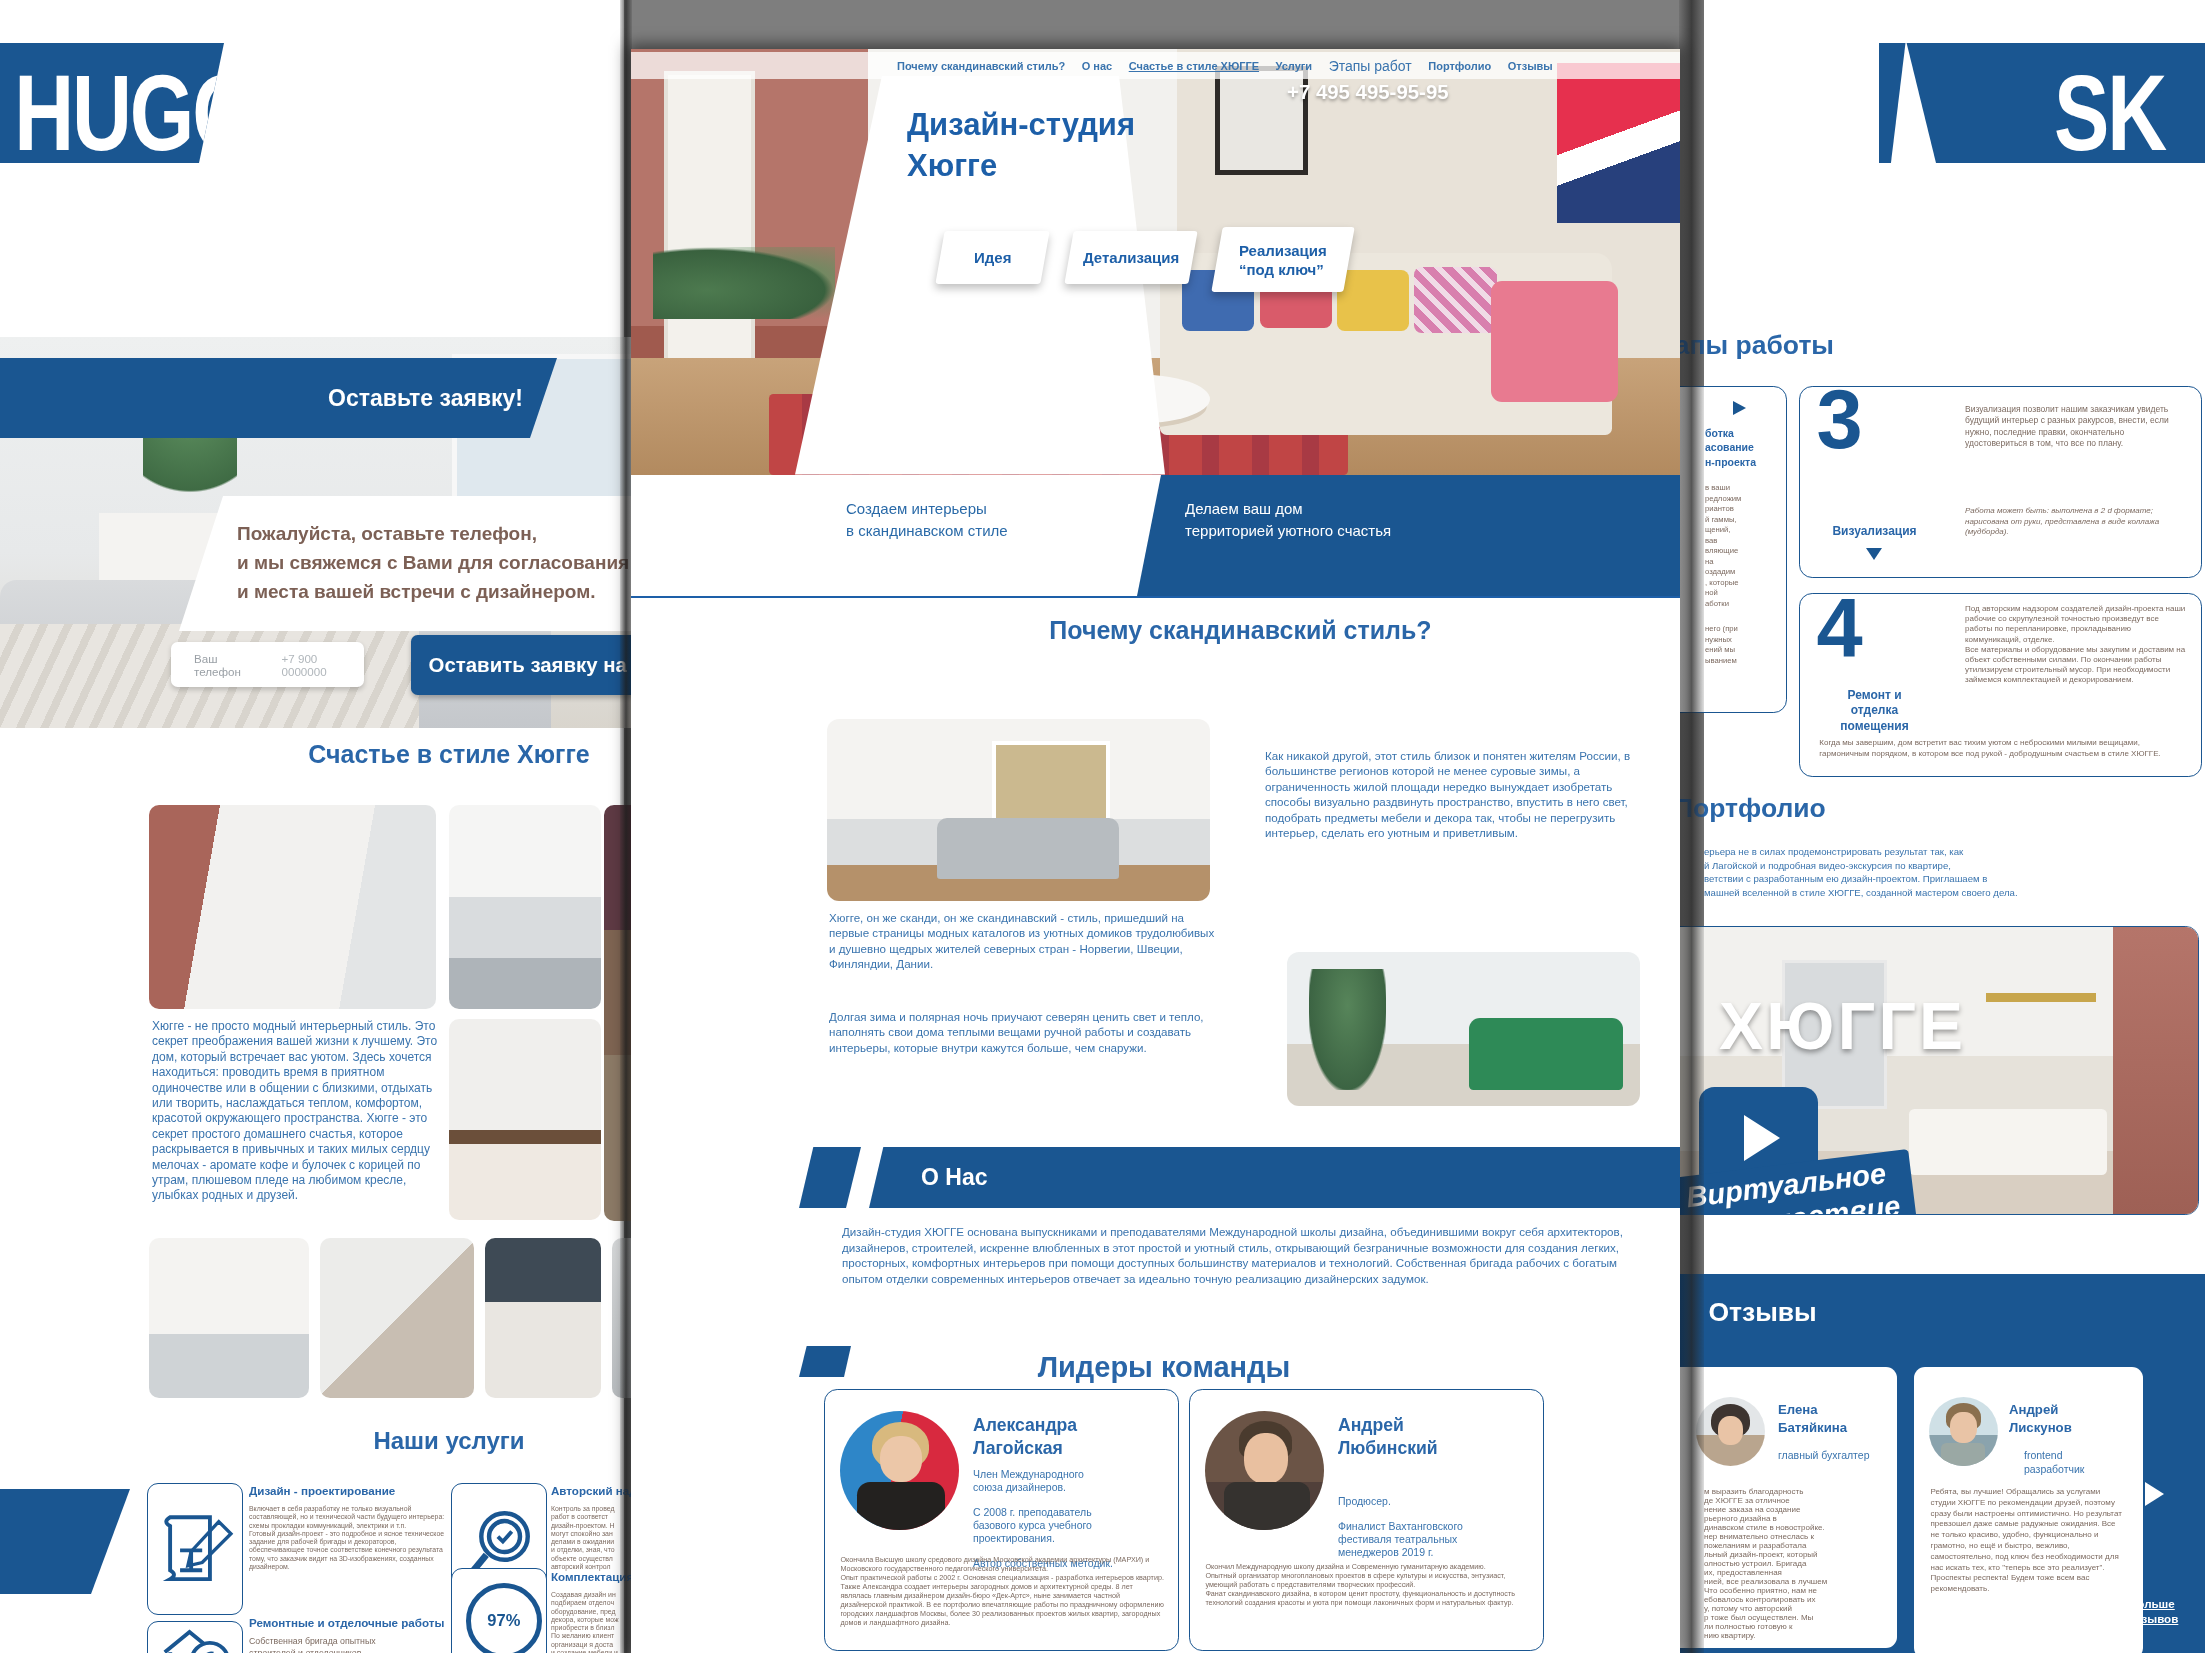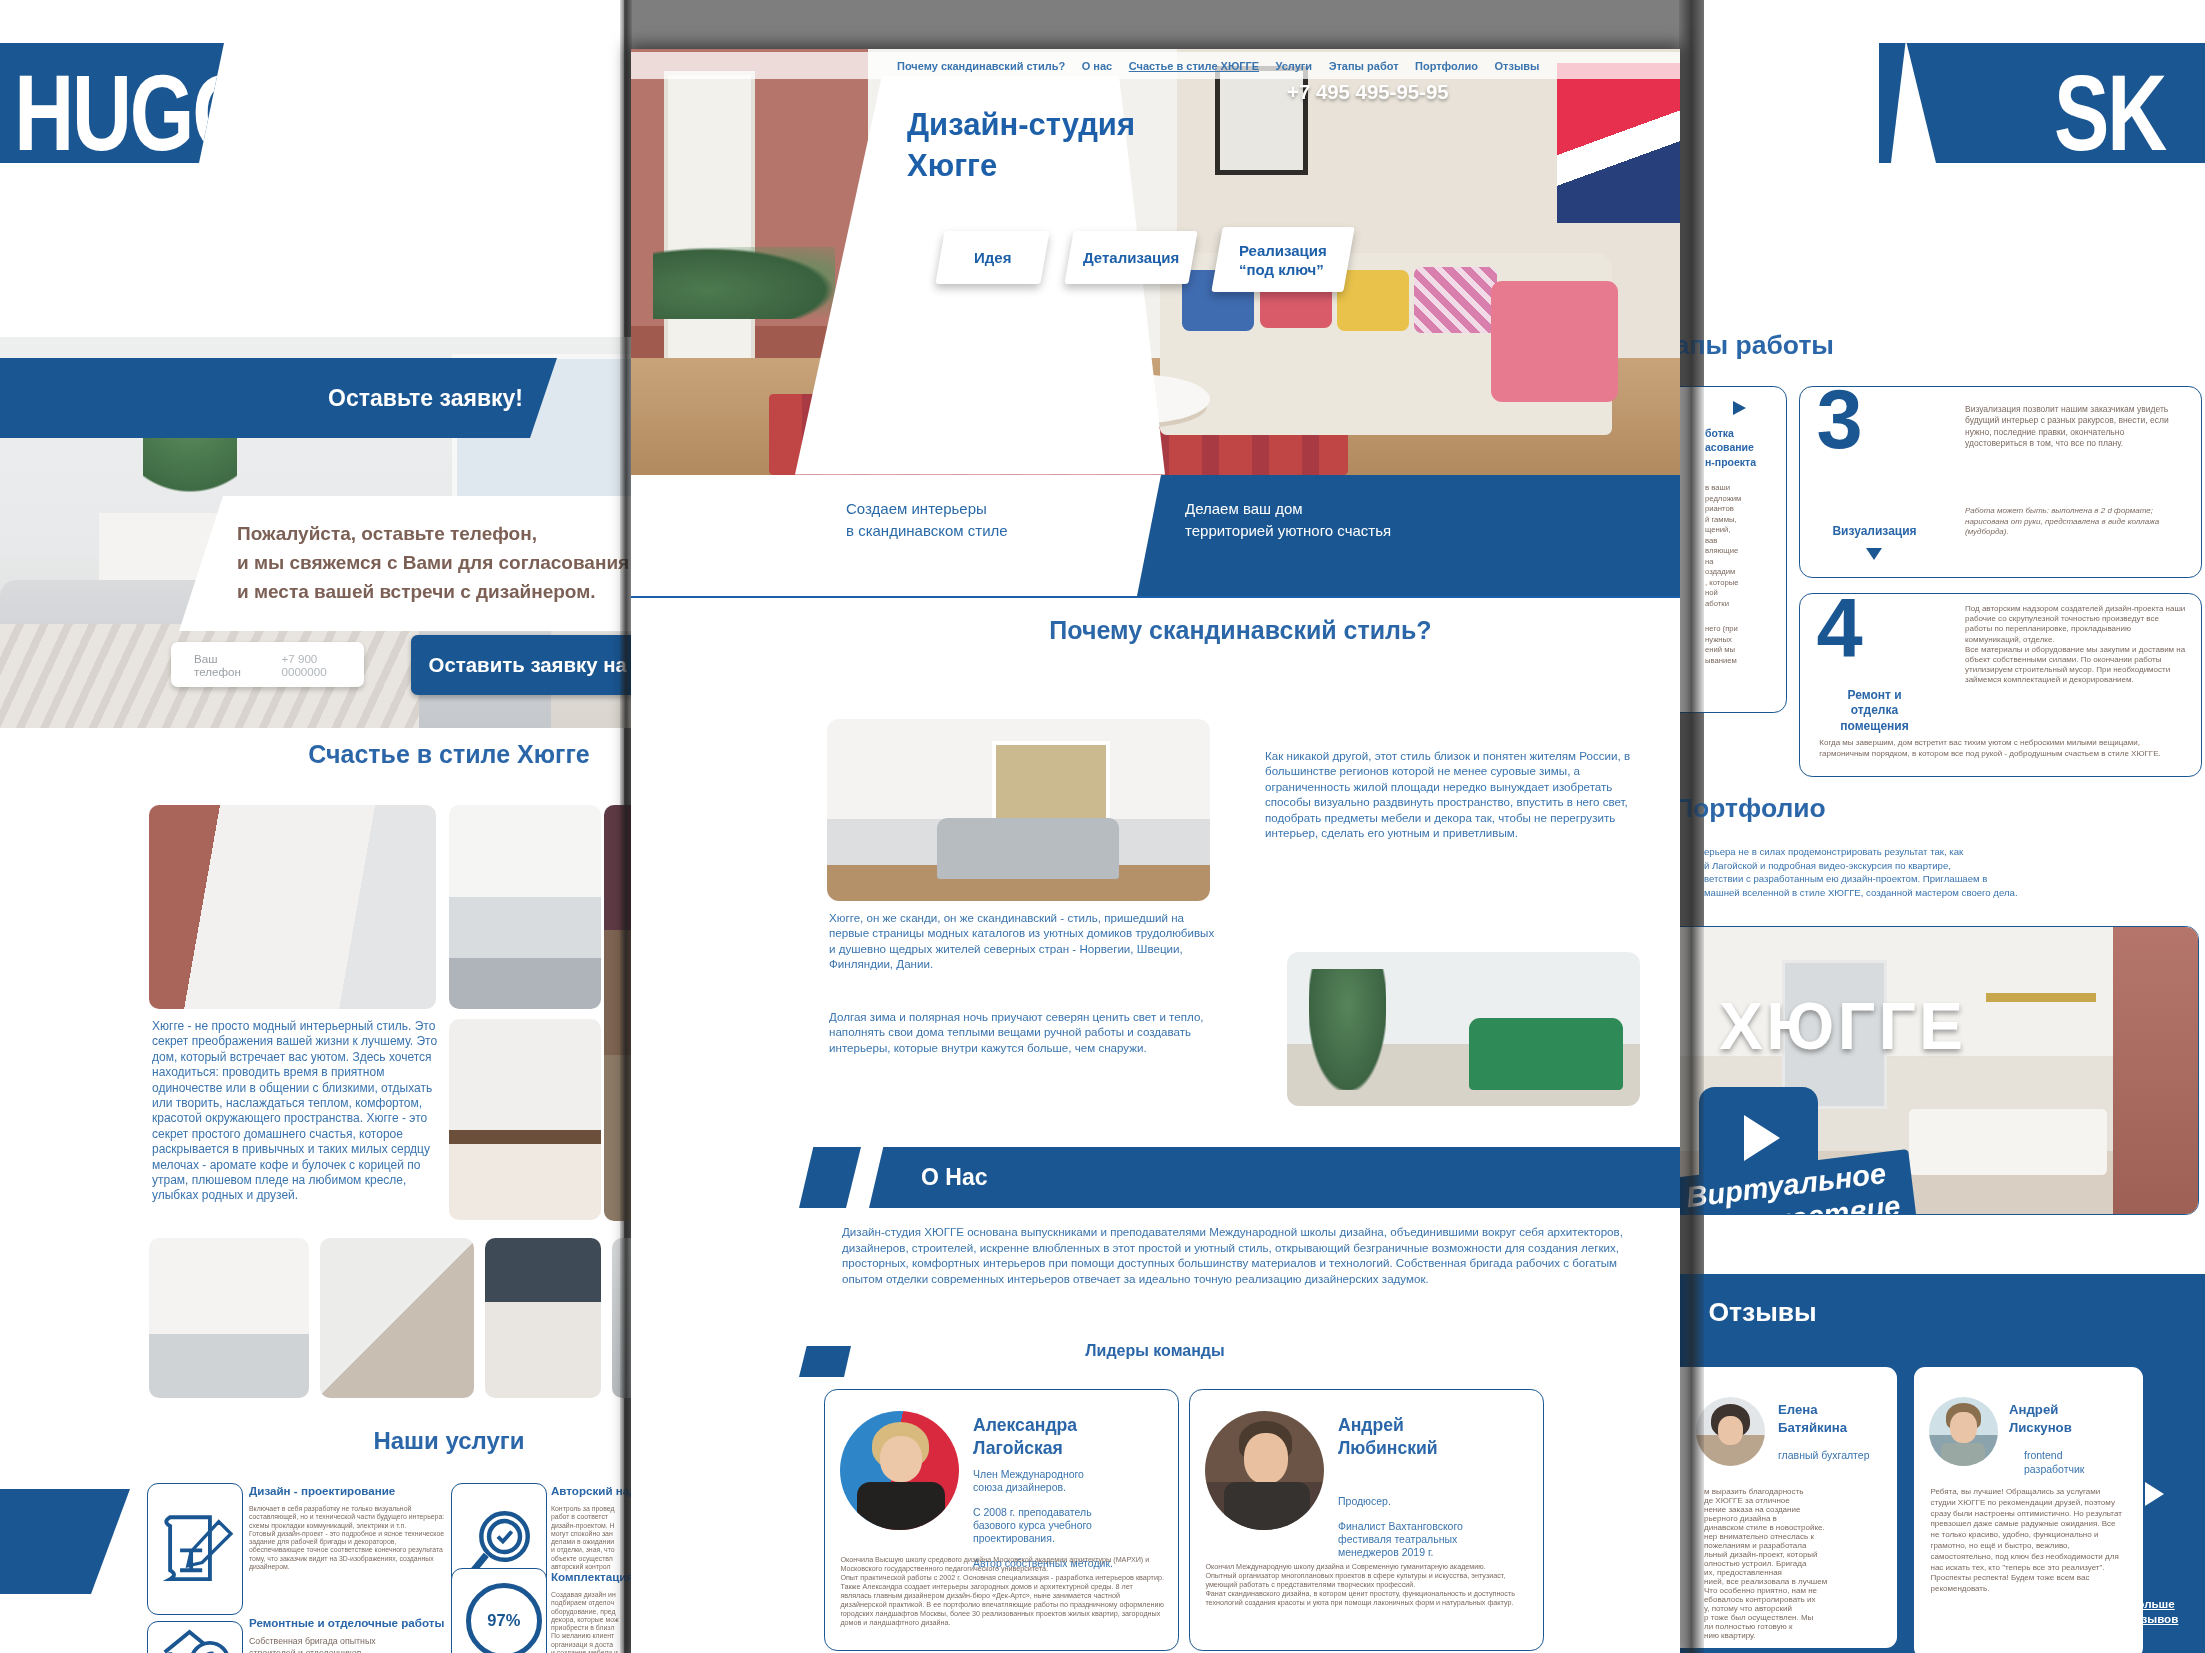--- a/index.html
+++ b/index.html
@@ -286,21 +286,21 @@
       <div class="abs" style="left:584px;top:16.5px;width:83px;height:99px;background:#e9e7e2;border:5.5px solid #2e2b28;"></div>
       <div class="abs" style="left:425px;top:325px;width:154px;height:50px;background:#f8f7f5;border-radius:50%;box-shadow:0 7.7px 0 -3.3px #d8cdbd;"></div>
 
       <div class="abs" style="left:0;top:26.5px;width:606px;height:399px;background:#fff;clip-path:polygon(251px 0,488px 0,534px 399px,164px 399px);"></div>
 
       <div class="abs" style="left:0;top:3.3px;width:1049px;height:26.5px;background:rgba(255,255,255,.74);display:flex;align-items:center;gap:16.5px;padding-left:266px;box-sizing:border-box;">
         <span class="btxt" style="font-size:11px;font-weight:bold;">Почему скандинавский стиль?</span>
         <span class="btxt" style="font-size:11px;font-weight:bold;">О нас</span>
         <span class="btxt" style="font-size:11px;font-weight:bold;text-decoration:underline;">Счастье в стиле ХЮГГЕ</span>
         <span class="btxt" style="font-size:11px;font-weight:bold;">Услуги</span>
-        <span class="btxt" style="font-size:11px;font-weight:bold;">Этапы работ</span>
+        <span class="btxt" style="font-size:14px;font-weight:normal;">Этапы работ</span>
         <span class="btxt" style="font-size:11px;font-weight:bold;">Портфолио</span>
         <span class="btxt" style="font-size:11px;font-weight:bold;">Отзывы</span>
       </div>
 
       <div class="abs" style="left:656px;top:32px;font-size:20.4px;font-weight:bold;color:#fff;text-shadow:0 1.7px 3.3px rgba(0,0,0,.35);">+7 495  495-95-95</div>
 
       <div class="abs pre" style="left:276px;top:55px;font-size:31px;line-height:41px;font-weight:bold;color:#1d5fa8;">Дизайн-студия
 Хюгге</div>
 
       <div class="abs" style="left:309px;top:182px;width:105px;height:53px;background:#fff;transform:skewX(-10deg);border-radius:3.3px;box-shadow:0 4.4px 8.8px rgba(0,0,0,.25);display:flex;align-items:center;justify-content:center;">
@@ -339,21 +339,21 @@
       <div class="abs" style="left:22px;top:16.5px;width:77px;height:121px;background:radial-gradient(ellipse at 50% 30%,#57855a,#3c6443 70%,transparent 74%);"></div>
     </div>
 
     <div class="parallel" style="left:168px;top:1098px;width:62px;height:61px;clip-path:polygon(14.3px 0,62px 0,47px 61px,0 61px);"></div>
     <div class="abs blue-bg" style="left:238px;top:1098px;width:811px;height:61px;clip-path:polygon(14.3px 0,811px 0,811px 61px,0 61px);display:flex;align-items:center;">
       <h2 style="margin:0 0 0 52px;color:#fff;font-size:23px;">О Нас</h2>
     </div>
     <div class="abs btxt" style="left:211px;top:1175px;width:810px;font-size:11.6px;line-height:15.7px;">Дизайн-студия ХЮГГЕ основана выпускниками и преподавателями Международной школы дизайна, объединившими вокруг себя архитекторов, дизайнеров, строителей, искренне влюбленных в этот простой и уютный стиль, открывающий безграничные возможности для создания легких, просторных, комфортных интерьеров при помощи доступных большинству материалов и технологий. Собственная бригада рабочих с богатым опытом отделки современных интерьеров отвечает за идеально точную реализацию дизайнерских задумок.</div>
 
     <div class="parallel" style="left:168px;top:1297px;width:52px;height:31px;clip-path:polygon(7.7px 0,52px 0,45px 31px,0 31px);"></div>
-    <h2 class="abs head" style="left:182px;top:1293px;width:684px;margin:0;text-align:center;font-size:16px;">Лидеры команды</h2>
+    <h2 class="abs head" style="left:182px;top:1293px;width:684px;margin:9px;text-align:center;font-size:29px;">Лидеры команды</h2>
 
     <div class="card" style="left:193px;top:1340px;width:353px;height:260px;">
       <div class="avatar" style="left:15.4px;top:21px;width:119px;height:119px;background:linear-gradient(100deg,#2e86c8 0 45%,#d8293f 45%);">
         <div class="abs" style="left:32px;top:11px;width:57px;height:47px;background:#d8b97e;border-radius:50% 50% 42% 42%;"></div>
         <div class="abs" style="left:40px;top:25px;width:42px;height:46px;background:#ecc7a8;border-radius:46%;"></div>
         <div class="abs" style="left:16.5px;top:71px;width:88px;height:50px;background:#23211f;border-radius:13.2px 13.2px 0 0;"></div>
       </div>
       <div class="abs head pre" style="left:148px;top:24px;font-size:17.6px;line-height:23px;">Александра
 Лагойская</div>
       <div class="abs btxt pre" style="left:148px;top:78px;font-size:10.5px;line-height:12.7px;">Член Международного

